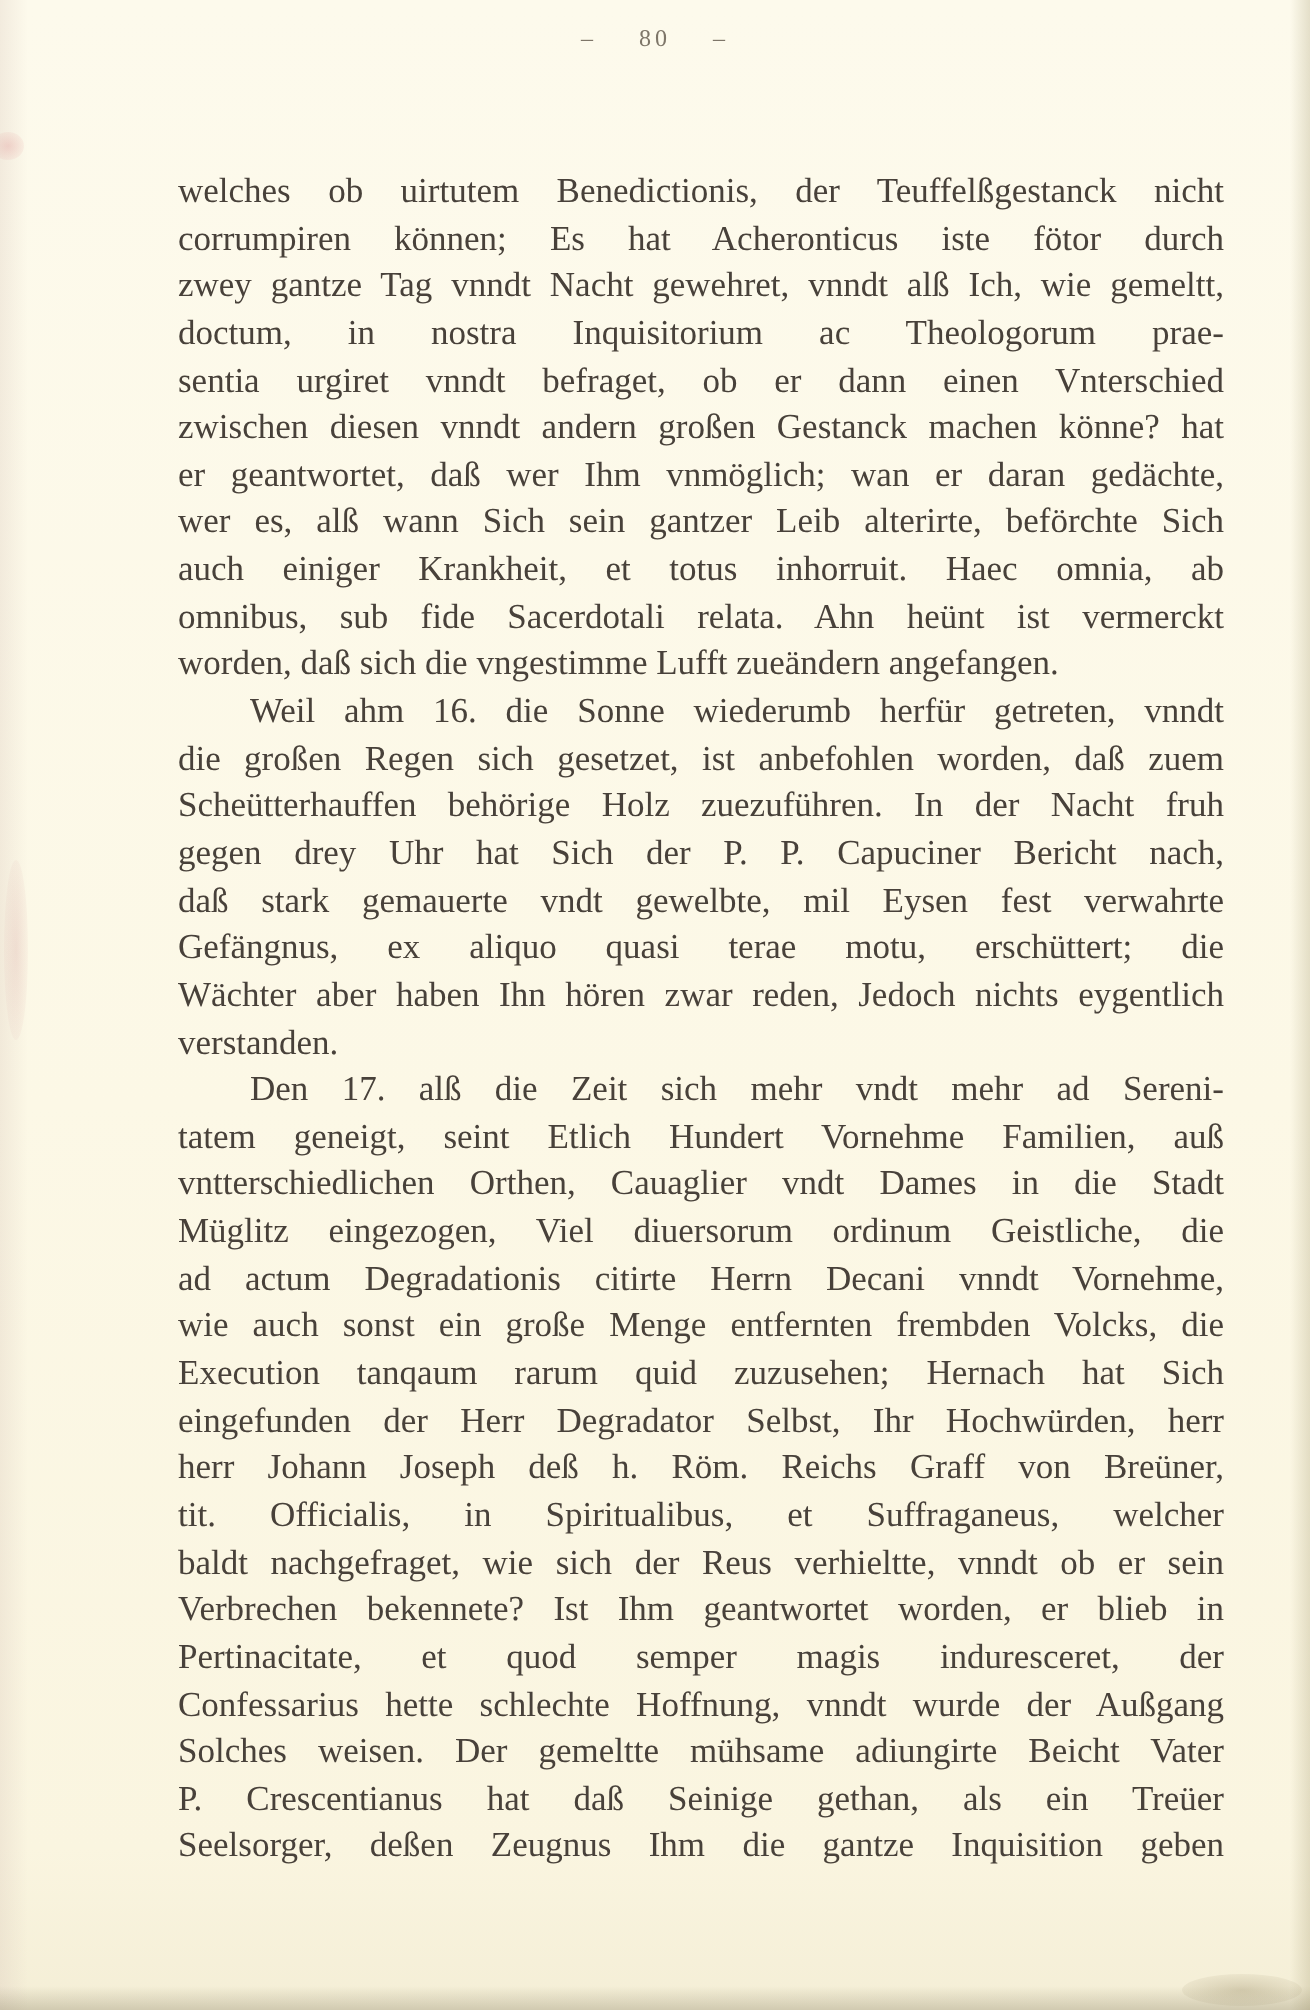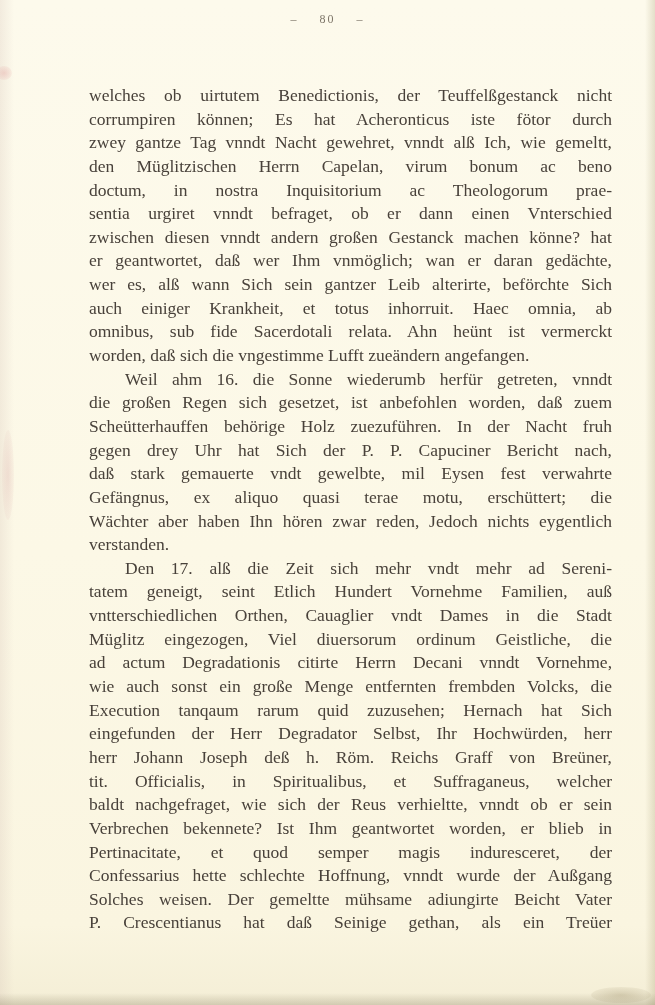--- a/index.html
+++ b/index.html
@@ -94,21 +94,20 @@
   <div class="smudge s3"></div>
 
   <div class="header">
     <span>– 80 –</span>
   </div>
 
   <div class="text-block" id="text-block">
       <div class="line">welches ob uirtutem Benedictionis, der Teuffelßgestanck nicht</div>
       <div class="line">corrumpiren können; Es hat Acheronticus iste fötor durch</div>
       <div class="line">zwey gantze Tag vnndt Nacht gewehret, vnndt alß Ich, wie gemeltt,</div>
-      <div class="line">den Müglitzischen Herrn Capelan, virum bonum ac beno</div>
       <div class="line">doctum, in nostra Inquisitorium ac Theologorum prae-</div>
       <div class="line">sentia urgiret vnndt befraget, ob er dann einen Vnterschied</div>
       <div class="line">zwischen diesen vnndt andern großen Gestanck machen könne? hat</div>
       <div class="line">er geantwortet, daß wer Ihm vnmöglich; wan er daran gedächte,</div>
       <div class="line">wer es, alß wann Sich sein gantzer Leib alterirte, beförchte Sich</div>
       <div class="line">auch einiger Krankheit, et totus inhorruit. Haec omnia, ab</div>
       <div class="line">omnibus, sub fide Sacerdotali relata. Ahn heünt ist vermerckt</div>
       <div class="line para-end">worden, daß sich die vngestimme Lufft zueändern angefangen.</div>
       <div class="line indent">Weil ahm 16. die Sonne wiederumb herfür getreten, vnndt</div>
       <div class="line">die großen Regen sich gesetzet, ist anbefohlen worden, daß zuem</div>
@@ -127,14 +126,15 @@
       <div class="line">Execution tanqaum rarum quid zuzusehen; Hernach hat Sich</div>
       <div class="line">eingefunden der Herr Degradator Selbst, Ihr Hochwürden, herr</div>
       <div class="line">herr Johann Joseph deß h. Röm. Reichs Graff von Breüner,</div>
       <div class="line">tit. Officialis, in Spiritualibus, et Suffraganeus, welcher</div>
       <div class="line">baldt nachgefraget, wie sich der Reus verhieltte, vnndt ob er sein</div>
       <div class="line">Verbrechen bekennete? Ist Ihm geantwortet worden, er blieb in</div>
       <div class="line">Pertinacitate, et quod semper magis induresceret, der</div>
       <div class="line">Confessarius hette schlechte Hoffnung, vnndt wurde der Außgang</div>
       <div class="line">Solches weisen. Der gemeltte mühsame adiungirte Beicht Vater</div>
       <div class="line">P. Crescentianus hat daß Seinige gethan, als ein Treüer</div>
+      <div class="line">Seelsorger, deßen Zeugnus Ihm die gantze Inquisition geben</div>
     </div>
 </div>
 
 </body></html>

